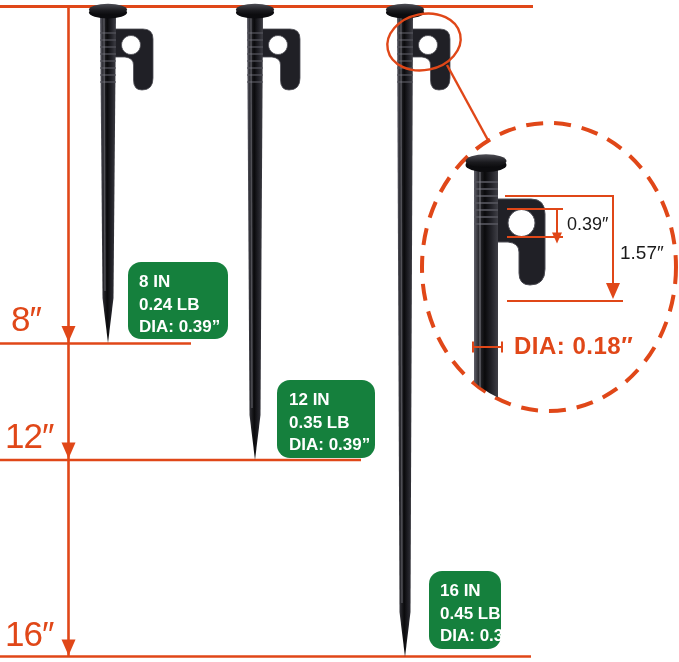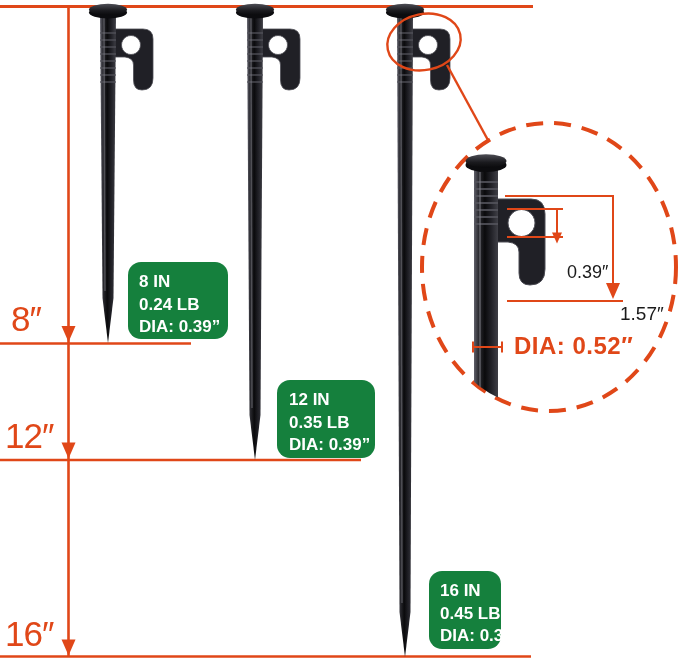--- a/index.html
+++ b/index.html
@@ -15,21 +15,21 @@
   .spec-box{
     position:absolute;background:#15803d;border-radius:13px;
     color:#ffffff;padding:9px 8px 0 11px;box-sizing:border-box;
   }
   .spec-box span{
     display:block;font-size:17px;font-weight:600;line-height:22.5px;
     white-space:nowrap;
   }
   .dim-text{
     position:absolute;color:#1a1a1a;font-size:18px;font-weight:400;
-    line-height:1;white-space:nowrap;margin-top:48px;
+    line-height:1;white-space:nowrap;
   }
   .dim-text.tall{font-size:19px;}
   .dia-label{
     position:absolute;color:#E04718;font-size:24px;font-weight:600;
     line-height:1;white-space:nowrap;letter-spacing:0.5px;
   }
 </style>
 </head>
 <body>
 
@@ -147,16 +147,16 @@
     <span>DIA: 0.39”</span>
   </div>
 
   <div class="spec-box" style="left:429px;top:571px;width:72px;height:78px;">
     <span>16 IN</span>
     <span>0.45 LB</span>
     <span>DIA: 0.39”</span>
   </div>
 
   <div class="dim-text" style="left:567px;top:215px;">0.39″</div>
-  <div class="dim-text tall" style="left:620px;top:256px;">1.57″</div>
-  <div class="dia-label" style="left:514px;top:334px;">DIA: 0.52″</div>
+  <div class="dim-text tall" style="left:620px;top:243px;">1.57″</div>
+  <div class="dia-label" style="left:514px;top:334px;">DIA: 0.18″</div>
 
 </div>
 
 </body></html>

